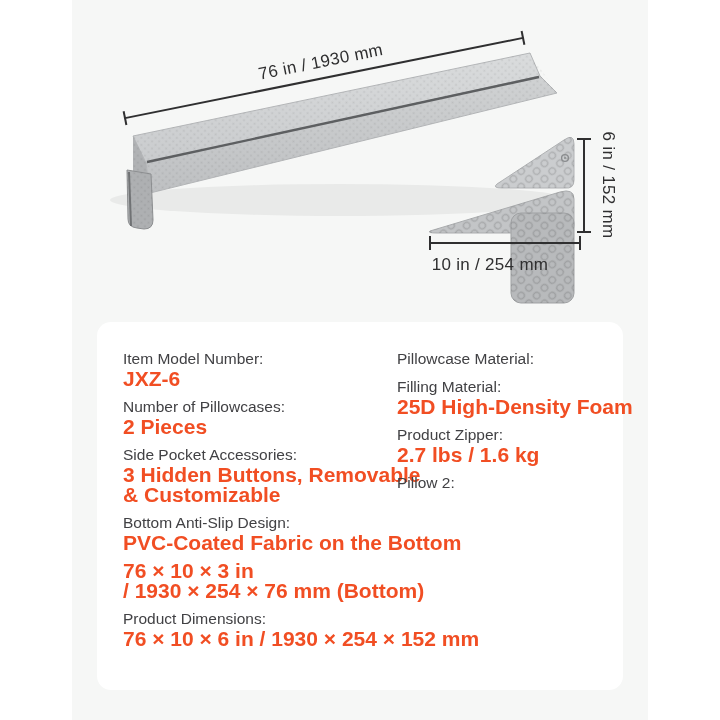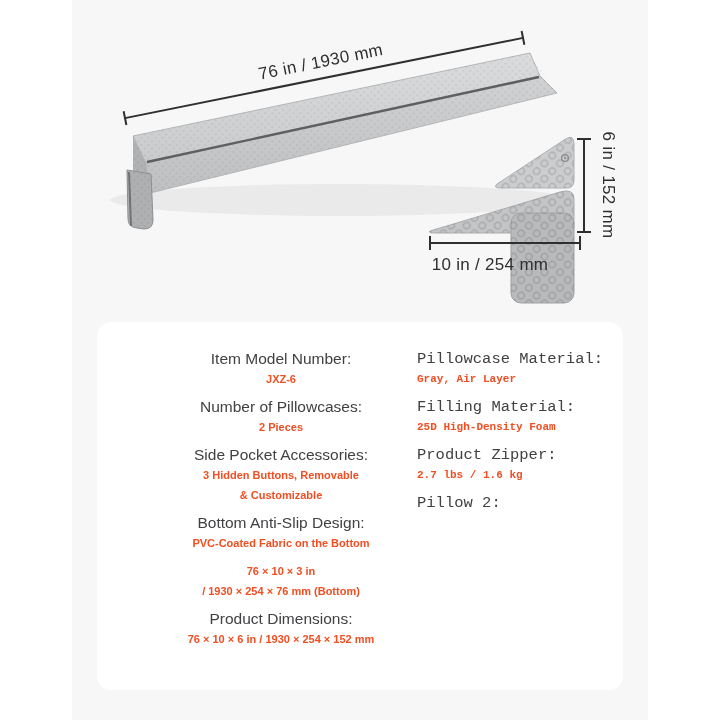--- a/index.html
+++ b/index.html
@@ -8,25 +8,25 @@
   .content-bg{position:absolute;left:72px;top:0;width:576px;height:720px;
               background:var(--content-bg,#f6f7f6);}
   svg.art{position:absolute;left:0;top:0;width:720px;height:720px;display:block;}
   svg.art text{font-family:"Liberation Sans",sans-serif;font-size:17px;
                fill:var(--dimension-line,#2f2f30);letter-spacing:.3px;}
   .dim-line line{stroke:var(--dimension-line,#2f2f30);stroke-width:2;}
   .pillow-outline{stroke:#b4b6b8;stroke-width:1;}
   .panel{position:absolute;left:97px;top:322px;width:526px;height:368px;
          background:var(--panel-bg,#ffffff);border-radius:14px;}
   .col{position:absolute;top:27px;}
-  .col-left{left:38px;width:292px;text-align:center;}
-  .col-right{left:320px;width:200px;font-family:Liberation Mono, monospace;}
+  .col-left{left:26px;width:292px;}
+  .col-right{left:300px;width:200px;}
   .spec{margin-bottom:8px;}
   .spec-label{font-size:15.5px;line-height:20px;color:var(--label-text,#414144);white-space:pre;}
-  .spec-value{font-size:11px;line-height:20px;font-weight:bold;
+  .spec-value{font-size:21px;line-height:20px;font-weight:bold;
               color:var(--accent,#f14e23);white-space:pre;}
 </style>
 </head>
 <body>
 
 <div class="stage">
   <div class="content-bg"></div>
 
   <svg class="art" viewBox="0 0 720 720">
     <defs>
@@ -115,21 +115,20 @@
 / 1930 × 254 × 76 mm (Bottom)</div>
       </div>
       <div class="spec">
         <div class="spec-label">Product Dimensions:</div>
         <div class="spec-value">76 × 10 × 6 in / 1930 × 254 × 152 mm</div>
       </div>
     </div>
     <div class="col col-right">
       <div class="spec">
         <div class="spec-label">Pillowcase Material:</div>
-        <div class="spec-value">Gray, Air Layer</div>
       </div>
       <div class="spec">
         <div class="spec-label">Filling Material:</div>
         <div class="spec-value">25D High-Density Foam</div>
       </div>
       <div class="spec">
         <div class="spec-label">Product Zipper:</div>
         <div class="spec-value">2.7 lbs / 1.6 kg</div>
       </div>
       <div class="spec">

